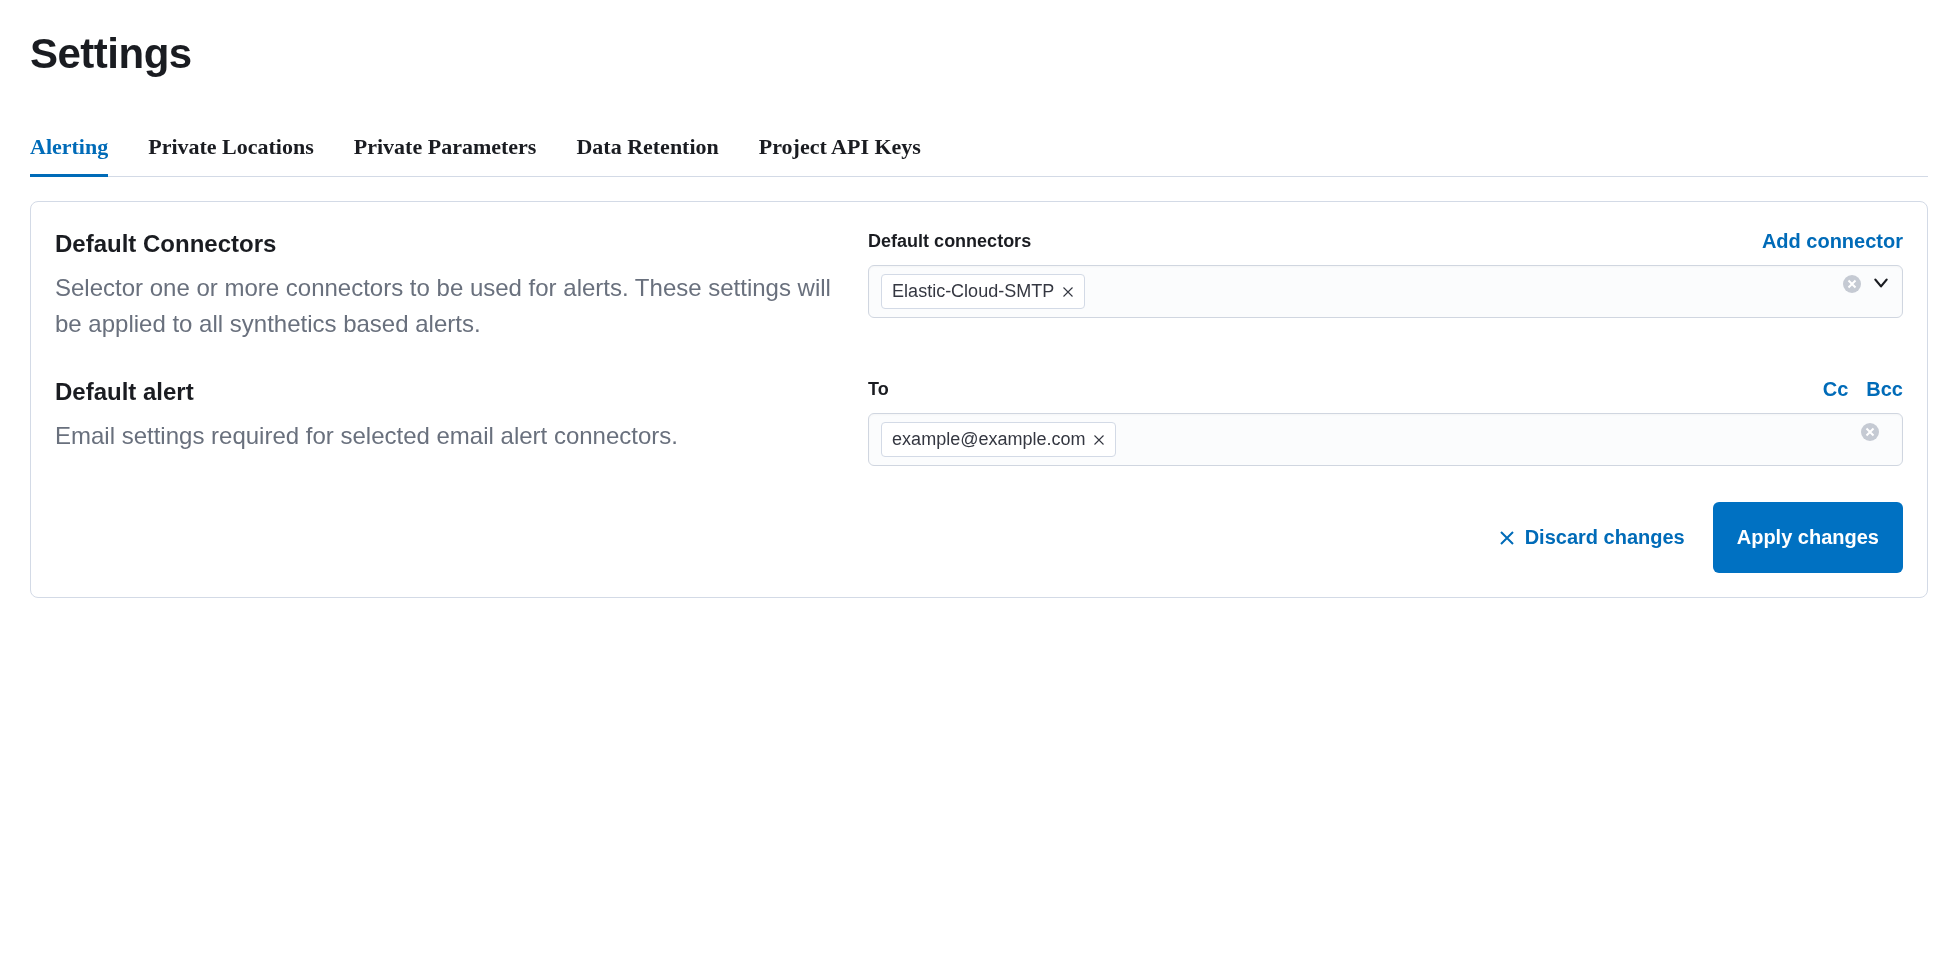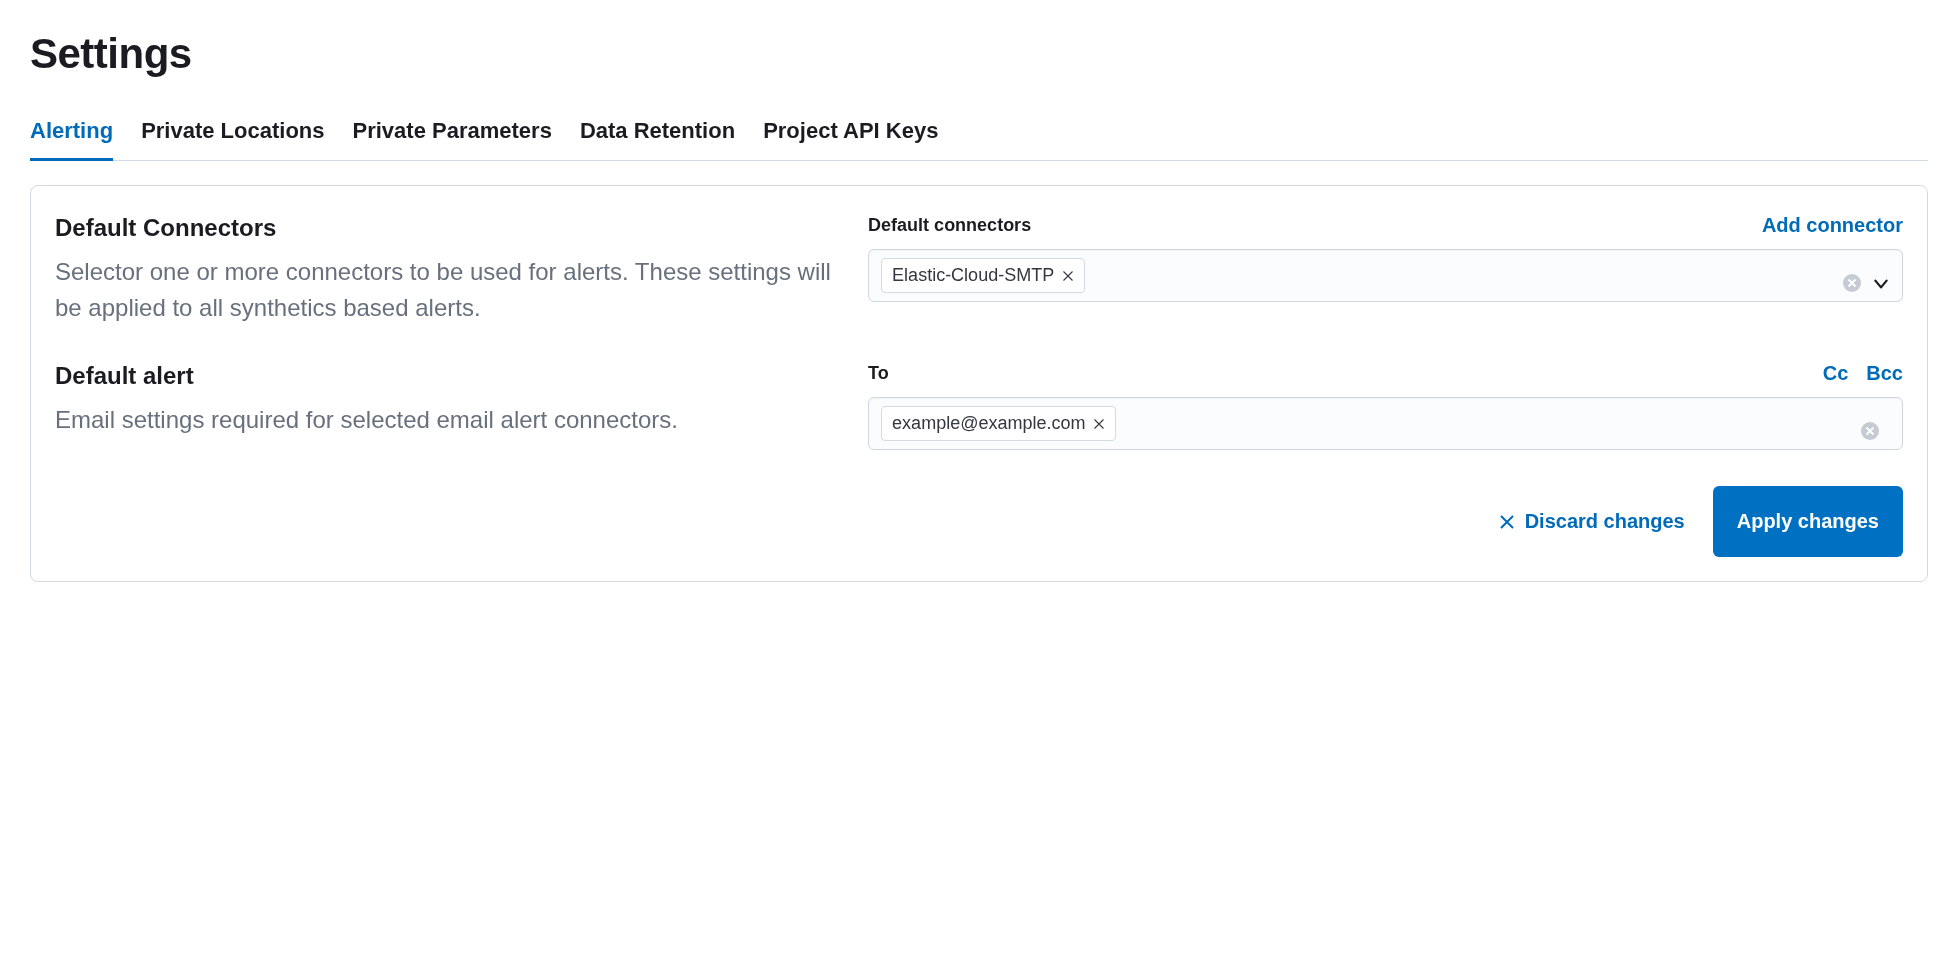--- a/index.html
+++ b/index.html
@@ -9,28 +9,29 @@
     }
     body {
       font-family: -apple-system, BlinkMacSystemFont, "Segoe UI", Helvetica, Arial, sans-serif;
       background: #ffffff;
       color: #1a1c21;
       padding: 30px;
     }
     .page-title {
       font-size: 42px;
       font-weight: 700;
-      margin-bottom: 40px;
+      margin-bottom: 56px;
       letter-spacing: -0.5px;
     }
     .tabs {
       display: flex;
-      gap: 28px;
+      gap: 40px;
       border-bottom: 1px solid #d3dae6;
       margin-bottom: 24px;
+      font-family: Liberation Serif, serif;
     }
     .tab {
       font-size: 22px;
       font-weight: 700;
       padding: 0 0 14px 0;
       cursor: pointer;
       color: #1a1c21;
       border-bottom: 3px solid transparent;
       margin-bottom: -1px;
     }
@@ -80,21 +81,21 @@
       font-weight: 600;
       cursor: pointer;
       text-decoration: none;
     }
     .link-group {
       display: flex;
       gap: 18px;
     }
     .combo-box {
       display: flex;
-      align-items: flex-end;
+      align-items: flex-start;
       background: #fbfcfd;
       border: 1px solid #d0d6e0;
       border-radius: 6px;
       padding: 8px 12px;
       box-shadow: inset 0 1px 2px rgba(0,0,0,0.03);
     }
     .pill {
       display: inline-flex;
       align-items: center;
       background: #ffffff;

